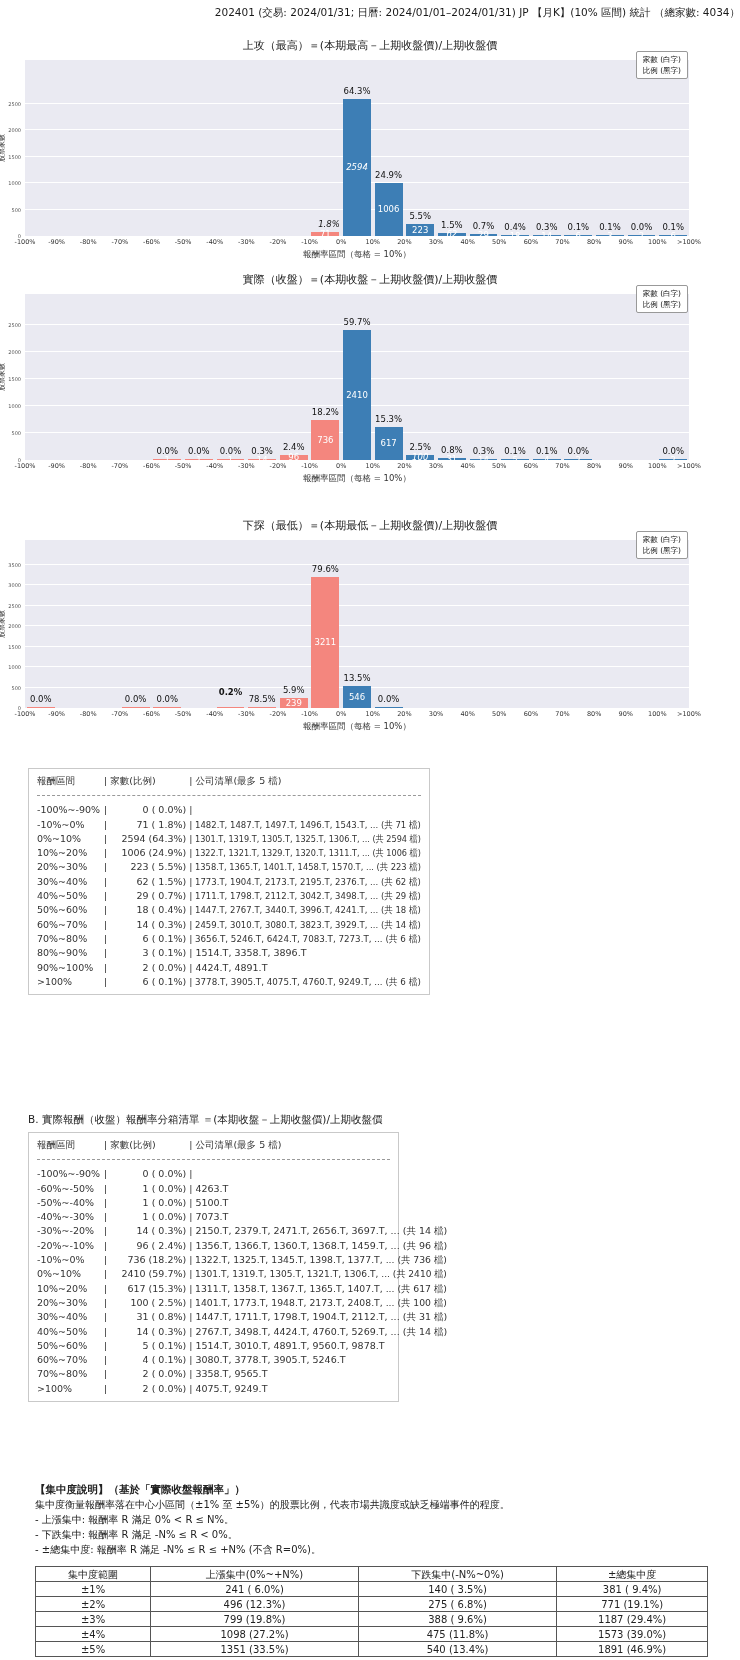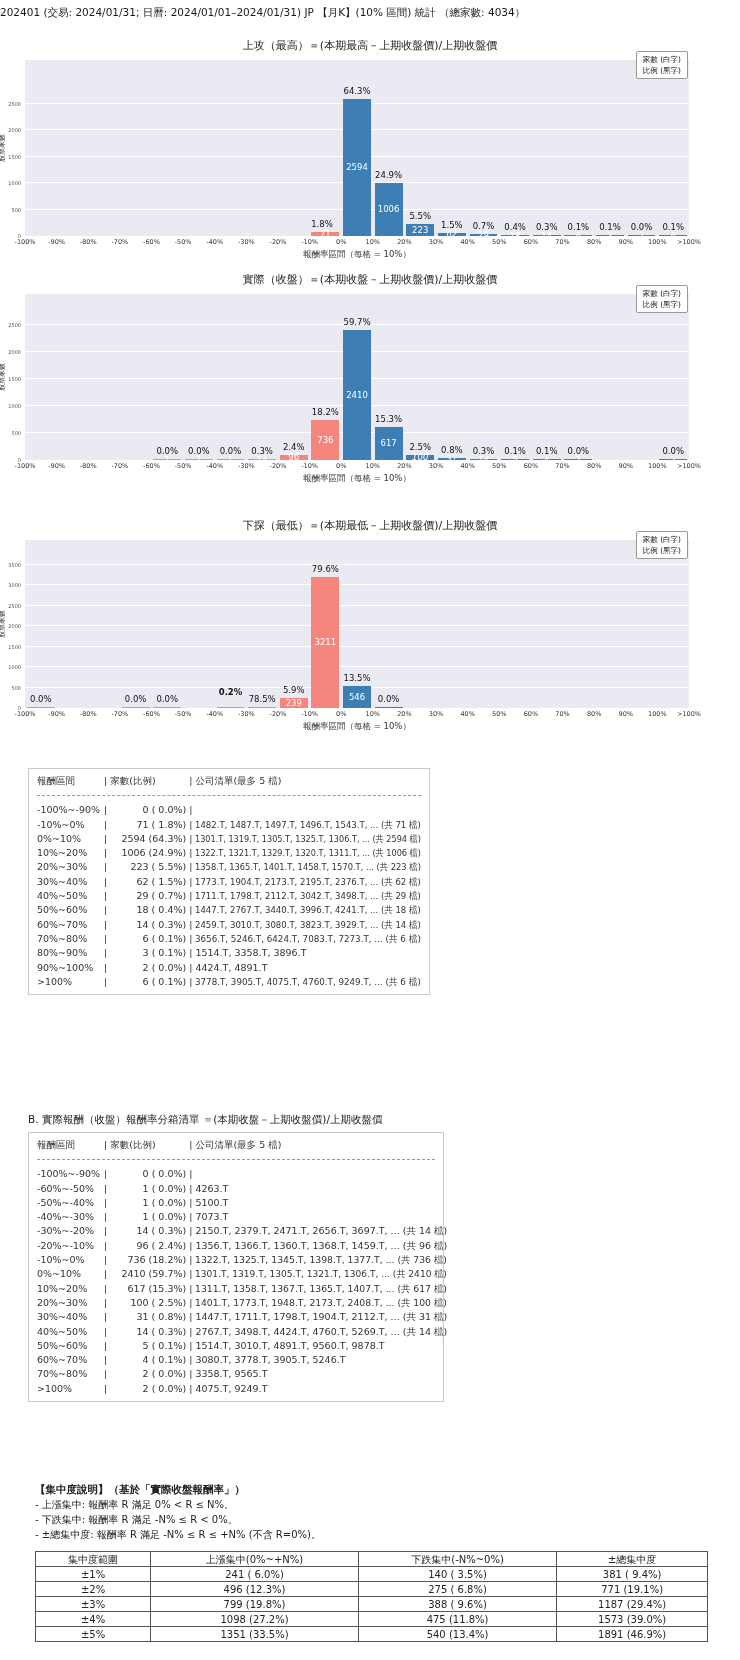--- a/index.html
+++ b/index.html
@@ -1,37 +1,37 @@
 <!DOCTYPE html>
 <html><head>
 <meta charset="utf-8">
 <style>
   html,body{margin:0;padding:0;background:#fff;}
   body{font-family:"DejaVu Sans","Liberation Sans",sans-serif;color:#222;}
   #page{position:relative;width:740px;height:1660px;background:#fff;overflow:hidden;}
-  #page-title{position:absolute;top:6px;left:0;width:740px;text-align:left;font-size:10.5px;color:#1a1a1a;white-space:nowrap;}
+  #page-title{position:absolute;top:6px;left:0;width:740px;text-align:right;font-size:10.5px;color:#1a1a1a;white-space:nowrap;}
   .chart{position:absolute;left:0;width:740px;}
   #chart0{top:38px}#chart1{top:272px}#chart2{top:518px}
   .chart-title{text-align:center;font-size:11px;color:#1a1a1a;height:16px;line-height:16px;white-space:nowrap;}
   .plot-wrap{position:relative;margin:6px 51px 0 25px;}
   #chart0 .plot-wrap{height:176px}#chart1 .plot-wrap{height:166px}#chart2 .plot-wrap{height:168px}
   .plot{position:absolute;inset:0;background:#eaeaf2;}
   .gridline{position:absolute;left:0;right:0;height:1px;background:#ffffff;}
   .bar{position:absolute;bottom:0;}
   .pctlabel{position:absolute;transform:translateX(-50%);font-size:8.5px;color:#111;white-space:nowrap;z-index:3;}
   .cntlabel{position:absolute;transform:translate(-50%,50%);font-size:8.5px;color:#fff;white-space:nowrap;z-index:2;}
   .ytick{position:absolute;left:-4px;transform:translate(-100%,50%);font-size:5px;color:#555;}
   .ylabel{position:absolute;left:-23px;top:50%;transform:translate(-50%,-50%) rotate(-90deg);font-size:7px;color:#333;white-space:nowrap;}
   .legend{position:absolute;top:-9px;right:1px;background:#fff;border:1px solid #999;border-radius:2px;padding:2px 6px;font-size:7.5px;line-height:11px;color:#111;z-index:5;white-space:nowrap;}
   .xticks{position:relative;height:10px;margin:2px 51px 0 25px;}
   .xtick{position:absolute;top:0;transform:translateX(-50%);font-size:6.5px;color:#333;white-space:nowrap;}
   .xlabel-row{margin:1px 51px 0 25px;text-align:center;font-size:8.5px;color:#333;}
   .listing{position:absolute;left:28px;}
   #listingA{top:768px;width:402px}
-  #listingB{top:1113px;width:416px}
+  #listingB{top:1113px;width:371px}
   .lst-title{font-size:10.5px;color:#222;margin-bottom:5px;white-space:nowrap;}
   .lst-box{border:1px solid #c9c9c9;background:#fff;padding:5px 8px;font-size:9.5px;line-height:14.3px;color:#333;}
   .lr{display:flex;white-space:nowrap;}
   .lr .p{padding:0 3px;flex:none;color:#333;}
   .c1{width:64px;flex:none;}
   .c2{width:76px;flex:none;text-align:right;}
   .lr.head .c2{text-align:left;}
   .c3{flex:1;min-width:0;transform-origin:0 50%;}
   .dashrow{border-top:1px dashed #999;margin:7px 0;height:0;}
   #conc{position:absolute;left:35px;top:1482px;width:673px;color:#222;}
@@ -49,25 +49,25 @@
   <div class="chart" id="chart0">
     <div class="chart-title">上攻（最高）＝(本期最高－上期收盤價)/上期收盤價</div>
     <div class="plot-wrap">
       <div class="plot">
           <div class="gridline" style="bottom: 26.4264px;"></div>
           <div class="gridline" style="bottom: 52.8529px;"></div>
           <div class="gridline" style="bottom: 79.2793px;"></div>
           <div class="gridline" style="bottom: 105.706px;"></div>
           <div class="gridline" style="bottom: 132.132px;"></div>
           <div class="bar" style="left: 286.469px; width: 27.8248px; height: 3.75255px; background: rgb(244, 134, 126);"></div>
-          <div class="pctlabel" style="left: 297px; bottom: 6.75255px;">1.8%</div>
+          <div class="pctlabel" style="left: 304px; bottom: 6.75255px; font-style: italic;">1.8%</div>
           <div class="cntlabel" style="left: 300.381px; bottom: 1.87628px;">71</div>
           <div class="bar" style="left: 318.088px; width: 27.8248px; height: 137.1px; background: rgb(61, 126, 181);"></div>
           <div class="pctlabel" style="left: 332px; bottom: 140.1px;">64.3%</div>
-          <div class="cntlabel" style="left: 332px; bottom: 68.5502px;">2594</div>
+          <div class="cntlabel" style="left: 332px; bottom: 68.5502px; font-style: italic;">2594</div>
           <div class="bar" style="left: 349.707px; width: 27.8248px; height: 53.17px; background: rgb(61, 126, 181);"></div>
           <div class="pctlabel" style="left: 363.619px; bottom: 56.17px;">24.9%</div>
           <div class="cntlabel" style="left: 363.619px; bottom: 26.585px;">1006</div>
           <div class="bar" style="left: 381.326px; width: 27.8248px; height: 11.7862px; background: rgb(61, 126, 181);"></div>
           <div class="pctlabel" style="left: 395.238px; bottom: 14.7862px;">5.5%</div>
           <div class="cntlabel" style="left: 395.238px; bottom: 5.89309px;">223</div>
           <div class="bar" style="left: 412.945px; width: 27.8248px; height: 3.27688px; background: rgb(61, 126, 181);"></div>
           <div class="pctlabel" style="left: 426.857px; bottom: 6.27688px;">1.5%</div>
           <div class="cntlabel" style="left: 426.857px; bottom: 1.63844px; font-style: italic;">62</div>
           <div class="bar" style="left: 444.564px; width: 27.8248px; height: 1.53273px; background: rgb(61, 126, 181);"></div>
@@ -524,20 +524,21 @@
           <span class="p">|</span>
           <span class="c2">2 ( 0.0%)</span>
           <span class="p">|</span>
           <span class="c3">4075.T, 9249.T</span>
         </div>
       </div>
   </div>
 
   <div id="conc">
     <div class="conc-title">【集中度說明】（基於「實際收盤報酬率」）</div>
+    <div class="conc-line">集中度衡量報酬率落在中心小區間（±1% 至 ±5%）的股票比例，代表市場共識度或缺乏極端事件的程度。</div>
     <div class="conc-line"> - 上漲集中: 報酬率 R 滿足 0% &lt; R ≤ N%。</div>
     <div class="conc-line"> - 下跌集中: 報酬率 R 滿足 -N% ≤ R &lt; 0%。</div>
     <div class="conc-line"> - ±總集中度: 報酬率 R 滿足 -N% ≤ R ≤ +N% (不含 R=0%)。</div>
     <table>
       <thead>
           <tr>
             <th>集中度範圍</th>
             <th>上漲集中(0%~+N%)</th>
             <th>下跌集中(-N%~0%)</th>
             <th>±總集中度</th>

